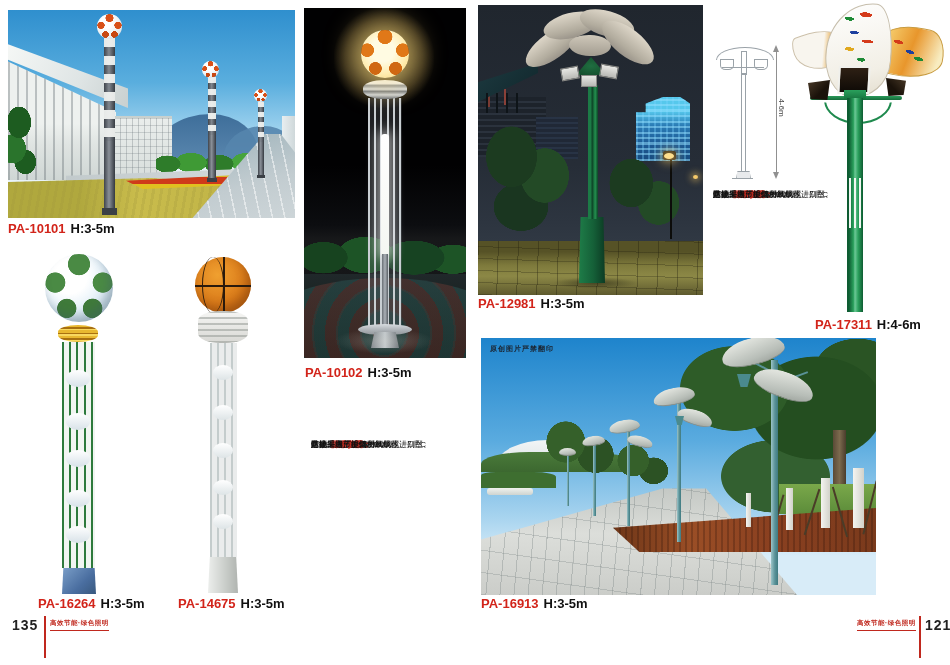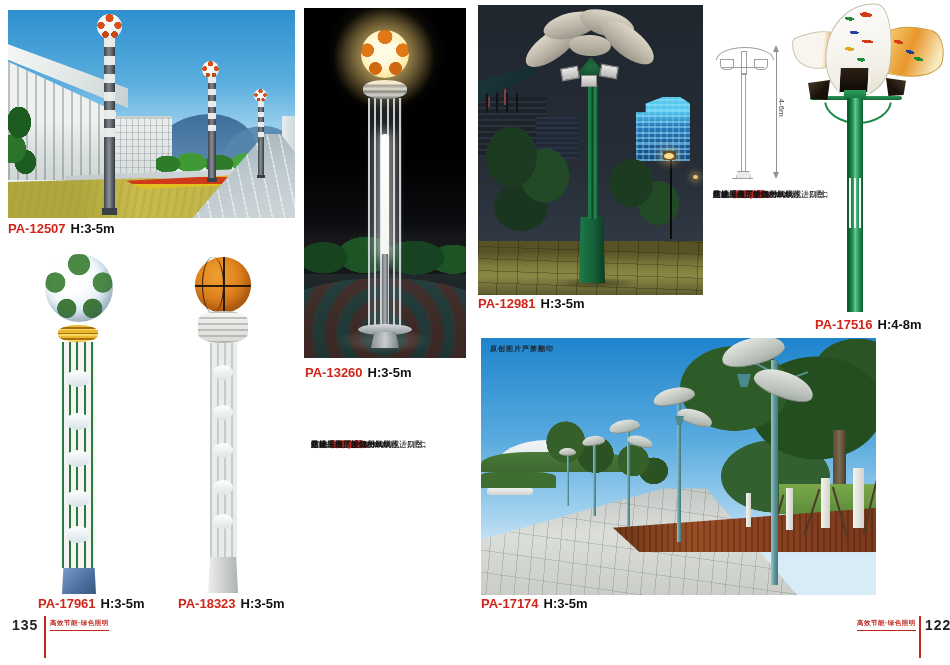--- a/index.html
+++ b/index.html
@@ -298,82 +298,82 @@
     <div class="walkway"></div>
     <div class="tree-left"></div>
     <div class="post post1"></div>
     <div class="ballp b1"></div>
     <div class="post post2"></div>
     <div class="ballp b2"></div>
     <div class="post post3"></div>
     <div class="ballp b3"></div>
   </div>
   <div class="label" style="left:8px;top:221px">
-    <span class="code">PA-12507</span><span>H:3-5m</span>
+    <span class="code">PA-10101</span><span>H:3-5m</span>
   </div>
 
   <div style="left:45px;top:254px;width:68px;height:68px;border-radius:50%;background:
       radial-gradient(circle at 50% 15%,#4a8a44 0 16%,transparent 17%),
       radial-gradient(circle at 15% 42%,#4a8a44 0 14%,transparent 15%),
       radial-gradient(circle at 85% 42%,#4a8a44 0 14%,transparent 15%),
       radial-gradient(circle at 32% 80%,#3f7a3a 0 13%,transparent 14%),
       radial-gradient(circle at 70% 80%,#3f7a3a 0 13%,transparent 14%),
       radial-gradient(circle at 36% 32%,#ffffff 28%,#e4f0f8 55%,#b8ccd8);box-shadow:inset -4px -6px 10px rgba(60,90,110,.35);"></div>
   <div style="left:58px;top:325px;width:40px;height:17px;border-radius:50%/40%;background:
       repeating-linear-gradient(180deg,#e8b830 0 2.5px,#a87010 2.5px 4px,#f8d860 4px 5.5px);"></div>
   <div style="left:62px;top:342px;width:33px;height:226px;background:
       repeating-linear-gradient(90deg,#2e7a3c 0 2px,rgba(180,200,180,.18) 2px 7.2px);"></div>
   <div style="left:66px;top:370px;width:24px;height:17px;border-radius:50%;background:linear-gradient(180deg,#ffffff,#d8e2e8);"></div>
   <div style="left:66px;top:413px;width:24px;height:17px;border-radius:50%;background:linear-gradient(180deg,#ffffff,#d8e2e8);"></div>
   <div style="left:66px;top:450px;width:24px;height:17px;border-radius:50%;background:linear-gradient(180deg,#ffffff,#d8e2e8);"></div>
   <div style="left:66px;top:490px;width:24px;height:17px;border-radius:50%;background:linear-gradient(180deg,#ffffff,#d8e2e8);"></div>
   <div style="left:66px;top:526px;width:24px;height:17px;border-radius:50%;background:linear-gradient(180deg,#ffffff,#d8e2e8);"></div>
   <div style="left:62px;top:568px;width:34px;height:26px;background:linear-gradient(135deg,#7a9ec8,#4a6ea0 60%,#38587e);clip-path:polygon(4% 0,96% 0,100% 100%,0 100%);"></div>
   <div class="label" style="left:38px;top:596px">
-    <span class="code">PA-17961</span><span>H:3-5m</span>
+    <span class="code">PA-16264</span><span>H:3-5m</span>
   </div>
 
   <div style="left:195px;top:257px;width:56px;height:56px;border-radius:50%;background:
       radial-gradient(circle at 40% 32%,#f0a030,#d87818 60%,#b85c10);box-shadow:inset -4px -6px 10px rgba(120,60,10,.45);">
     <div style="left:50%;top:0;width:1.5px;height:100%;background:#2a1a0c;"></div>
     <div style="left:0;top:50%;width:100%;height:1.5px;background:#2a1a0c;"></div>
     <div style="left:12%;top:0;width:40%;height:100%;border:1.5px solid #2a1a0c;border-radius:50%;border-top:none;border-bottom:none;box-sizing:border-box;"></div>
   </div>
   <div style="left:198px;top:311px;width:50px;height:32px;border-radius:45%/30%;background:
       repeating-linear-gradient(180deg,rgba(150,155,150,.55) 0 2px,transparent 2px 6px),
       linear-gradient(180deg,#f6f6f4,#d8d8d4);"></div>
   <div style="left:210px;top:343px;width:27px;height:214px;background:
       repeating-linear-gradient(90deg,#c4ccCC 0 2px,rgba(150,160,160,.2) 2px 7px);"></div>
   <div style="left:213px;top:365px;width:20px;height:15px;border-radius:50%;background:linear-gradient(180deg,#ffffff,#dde4e6);"></div>
   <div style="left:213px;top:405px;width:20px;height:15px;border-radius:50%;background:linear-gradient(180deg,#ffffff,#dde4e6);"></div>
   <div style="left:213px;top:443px;width:20px;height:15px;border-radius:50%;background:linear-gradient(180deg,#ffffff,#dde4e6);"></div>
   <div style="left:213px;top:480px;width:20px;height:15px;border-radius:50%;background:linear-gradient(180deg,#ffffff,#dde4e6);"></div>
   <div style="left:213px;top:514px;width:20px;height:15px;border-radius:50%;background:linear-gradient(180deg,#ffffff,#dde4e6);"></div>
   <div style="left:208px;top:557px;width:30px;height:36px;background:linear-gradient(90deg,#eceeec,#c8ccc8 60%,#b0b4b0);clip-path:polygon(6% 0,94% 0,100% 100%,0 100%);"></div>
   <div class="label" style="left:178px;top:596px">
-    <span class="code">PA-18323</span><span>H:3-5m</span>
+    <span class="code">PA-14675</span><span>H:3-5m</span>
   </div>
 
   <div class="photo p10102">
     <div class="night-grad"></div>
     <div class="ground2"></div>
     <div class="rings2"></div>
     <div class="trees2"></div>
     <div class="glow2"></div>
     <div class="cage2"></div>
     <div class="tube2"></div>
     <div class="innerpole2"></div>
     <div class="collar2"></div>
     <div class="ball2"></div>
     <div class="base2a"></div>
     <div class="base2b"></div>
     <div class="floor-glow"></div>
   </div>
   <div class="label" style="left:305px;top:365px">
-    <span class="code">PA-13260</span><span>H:3-5m</span>
+    <span class="code">PA-10102</span><span>H:3-5m</span>
   </div>
 
   <div class="specs" style="left:311px;top:441px">
     <div class="specline hd">应用范围：</div>
     <div class="specline">广场、商业街道、风景区、别墅、</div>
     <div class="specline">学校、公园等场所</div>
     <div class="specline hd">材质说明：</div>
     <div class="specline">灯体采用优质钢材制成</div>
     <div class="specline">透光罩选用进口PMMA或进口PC</div>
     <div class="specline hd">技术参数：</div>
@@ -443,21 +443,21 @@
     <div class="darkbox"></div>
     <div class="arc202"></div>
     <div class="crossbar"></div>
     <div class="spotL"></div>
     <div class="spotR"></div>
     <div class="pole202top"></div>
     <div class="pole202"></div>
     <div class="pole202s"></div>
   </div>
   <div class="label" style="left:815px;top:317px">
-    <span class="code">PA-17516</span><span>H:4-8m</span>
+    <span class="code">PA-17311</span><span>H:4-6m</span>
   </div>
 
   <div class="specs" style="left:713px;top:191px">
     <div class="specline hd">应用范围：</div>
     <div class="specline">广场、商业街道、风景区、别墅、</div>
     <div class="specline">学校、公园等场所</div>
     <div class="specline hd">材质说明：</div>
     <div class="specline">灯体采用优质钢材制成</div>
     <div class="specline">透光罩选用进口PMMA或进口PC</div>
     <div class="specline hd">技术参数：</div>
@@ -500,24 +500,24 @@
     <div class="cup" style="left:194px;top:78px;width:9px;height:9px;"></div>
     <div class="lpole" style="left:290px;top:22px;width:7px;height:225px;"></div>
     <div class="arm" style="left:252px;top:24px;width:44px;transform:rotate(28deg);"></div>
     <div class="arm" style="left:288px;top:40px;width:40px;transform:rotate(-20deg);"></div>
     <div class="leaf" style="left:240px;top:0;width:64px;height:26px;transform:rotate(-14deg);"></div>
     <div class="leaf" style="left:272px;top:34px;width:62px;height:25px;transform:rotate(20deg);"></div>
     <div class="cup" style="left:256px;top:36px;width:14px;height:13px;"></div>
     <div class="wm">原创图片严禁翻印</div>
   </div>
   <div class="label" style="left:481px;top:596px">
-    <span class="code">PA-17174</span><span>H:3-5m</span>
+    <span class="code">PA-16913</span><span>H:3-5m</span>
   </div>
 
   <div class="pageno" style="left:12px;top:617px">135</div>
   <div class="vline" style="left:44px;top:616px;height:42px"></div>
   <div class="slogan" style="left:50px;top:619px">高效节能·绿色照明</div>
 
   <div class="slogan" style="left:857px;top:619px">高效节能·绿色照明</div>
   <div class="vline" style="left:919px;top:616px;height:42px"></div>
-  <div class="pageno" style="left:925px;top:617px">122</div>
+  <div class="pageno" style="left:925px;top:617px">121</div>
 
 </div>
 
 </body></html>

